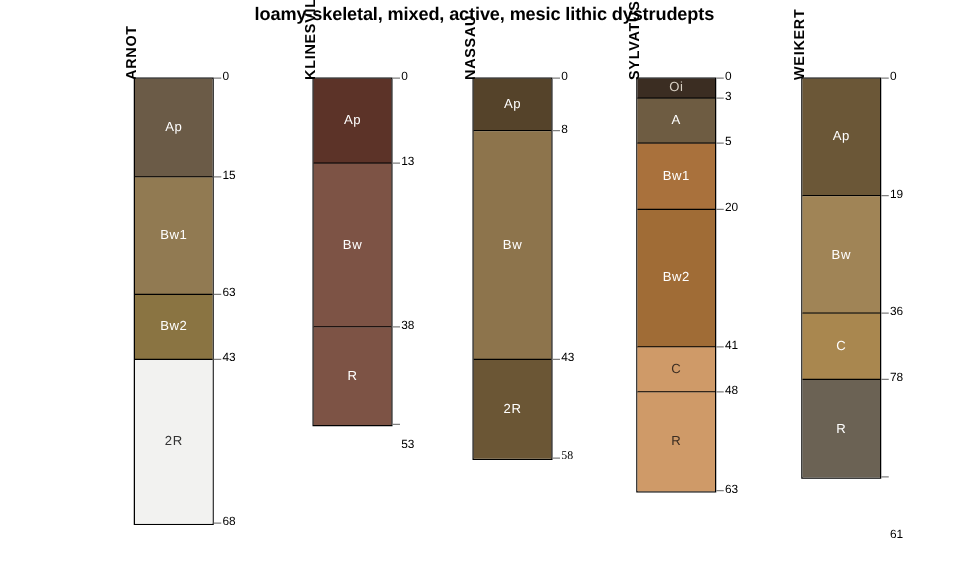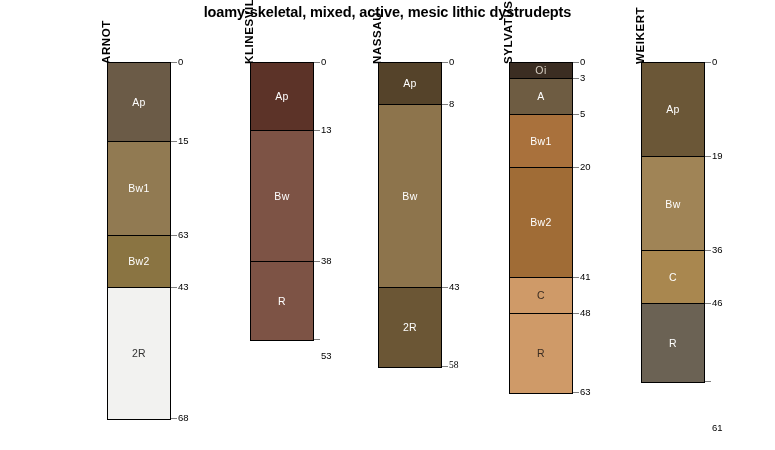--- a/index.html
+++ b/index.html
@@ -214,17 +214,17 @@
           <span class="horizon-label" style="color: rgb(255, 255, 255);">R</span>
         </div>
       </div>
       <div class="depth-tick" style="left: 705px; top: 62px; width: 6px;"></div>
       <div class="depth-label" style="left: 712px; top: 57px;">0</div>
       <div class="depth-tick" style="left: 705px; top: 156.23px; width: 6px;"></div>
       <div class="depth-label" style="left: 712px; top: 151.23px;">19</div>
       <div class="depth-tick" style="left: 705px; top: 250.46px; width: 6px;"></div>
       <div class="depth-label" style="left: 712px; top: 245.46px;">36</div>
       <div class="depth-tick" style="left: 705px; top: 302.81px; width: 6px;"></div>
-      <div class="depth-label" style="left: 712px; top: 297.81px;">46</div>
+      <div class="depth-label" style="left: 712px; top: 297.81px;">78</div>
       <div class="depth-tick" style="left: 705px; top: 381.335px; width: 6px;"></div>
       <div class="depth-label" style="left: 712px; top: 376.335px; margin-top: 47px;">61</div>
     </div>
   </div>
 
 </body></html>

